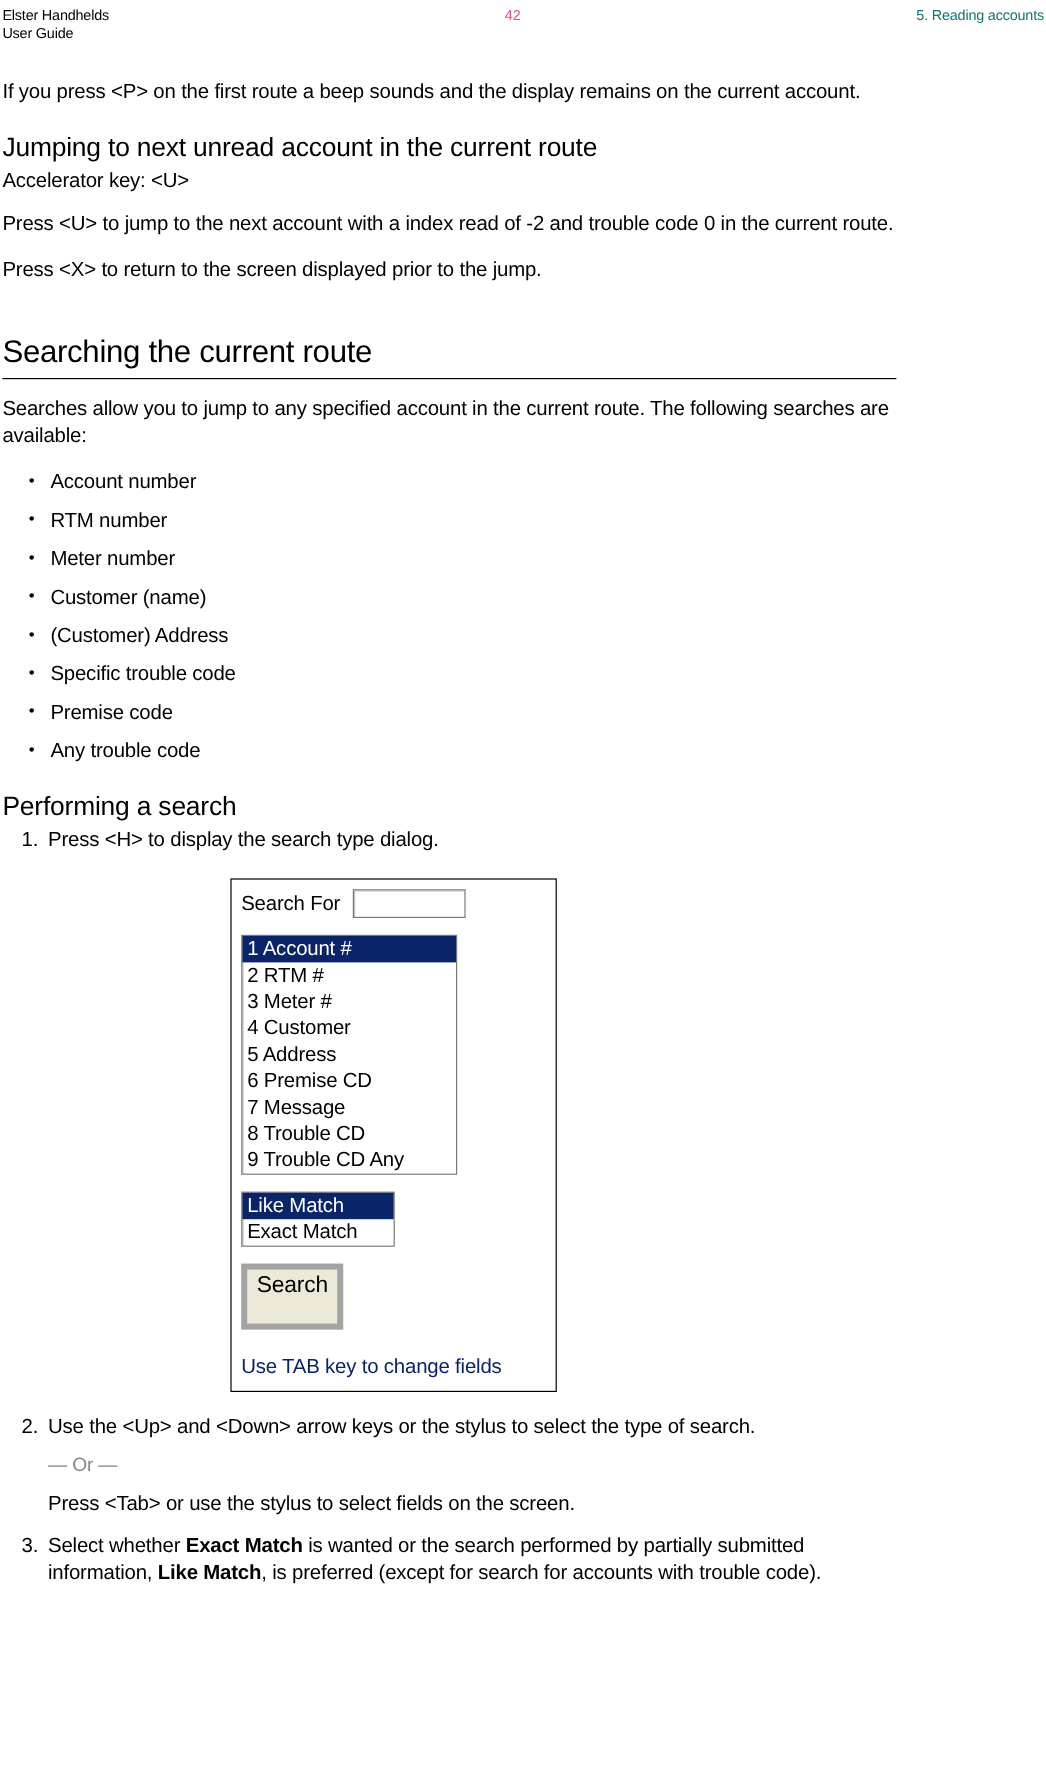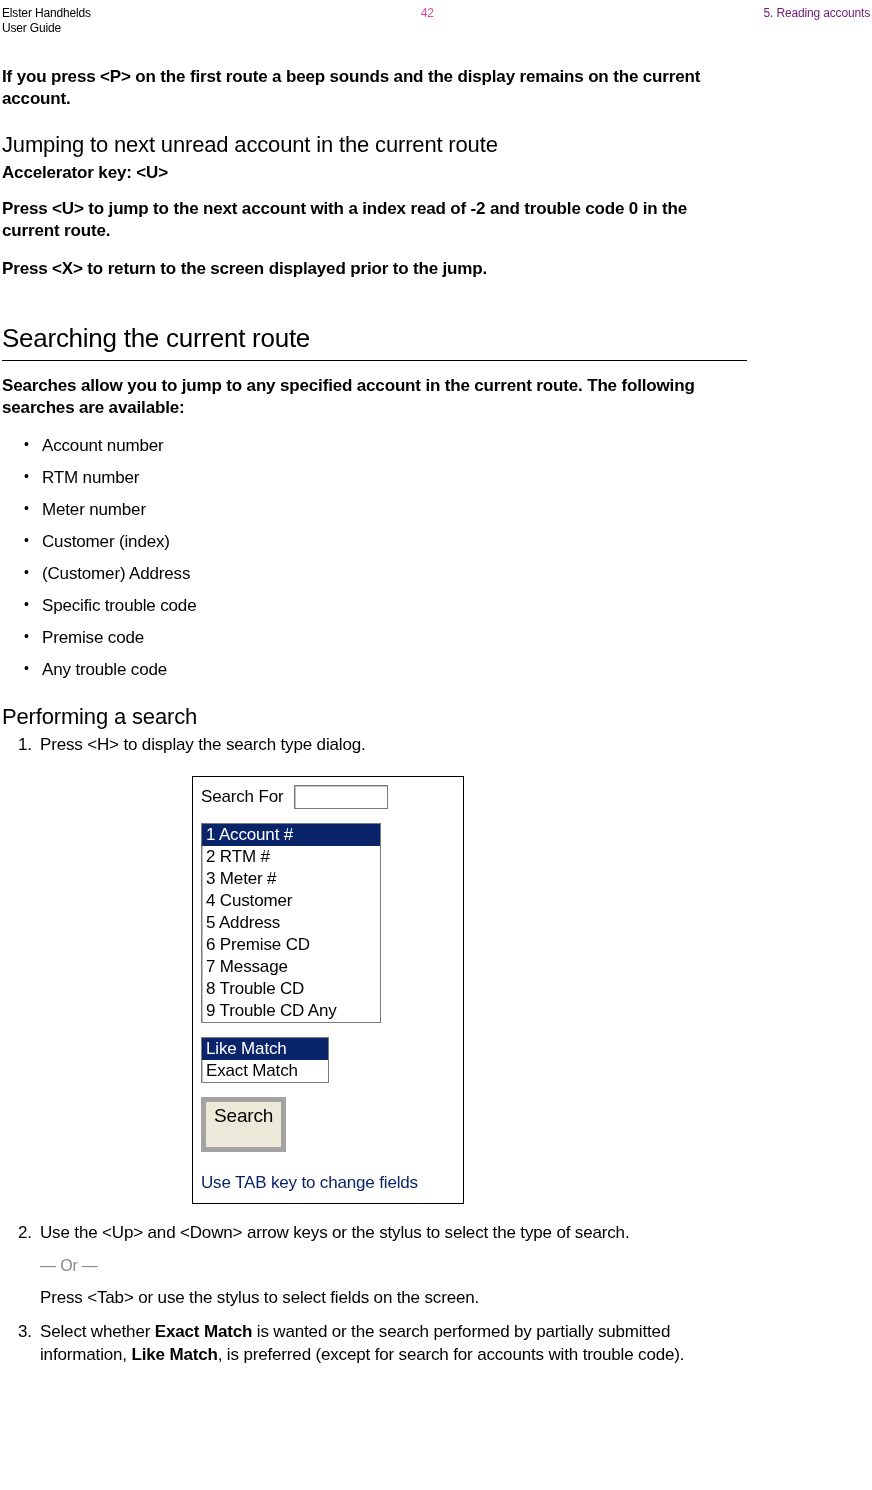--- a/index.html
+++ b/index.html
@@ -23,29 +23,29 @@
   .header {
     display: flex;
     justify-content: space-between;
     align-items: flex-start;
     font-size: 12px;
     line-height: 1.25;
     margin-bottom: 30px;
   }
   .header-left { text-align: left; }
   .header-center { text-align: center; color: #ec4899; }
-  .header-right { text-align: right; color: #701a75; }
+  .header-right { text-align: right; color: #0f766e; }
   .content {
     width: 745px;
   }
   p.body {
     font-size: 17px;
     line-height: 1.3;
     margin: 0 0 16px 0;
-    font-weight: 700;
+    font-weight: 400;
   }
   h3.sub {
     font-size: 22px;
     font-weight: 400;
     margin: 22px 0 4px 0;
   }
   h2.section {
     font-size: 26px;
     font-weight: 300;
     margin: 42px 0 6px 0;
@@ -198,21 +198,21 @@
     <p class="body">Press &lt;X&gt; to return to the screen displayed prior to the jump.</p>
 
     <h2 class="section">Searching the current route</h2>
     <hr class="rule">
     <p class="body">Searches allow you to jump to any specified account in the current route. The following searches are available:</p>
 
     <ul class="bullets">
       <li>Account number</li>
       <li>RTM number</li>
       <li>Meter number</li>
-      <li>Customer (index)</li>
+      <li>Customer (name)</li>
       <li>(Customer) Address</li>
       <li>Specific trouble code</li>
       <li>Premise code</li>
       <li>Any trouble code</li>
     </ul>
 
     <h3 class="sub">Performing a search</h3>
 
     <ol class="steps">
       <li>

